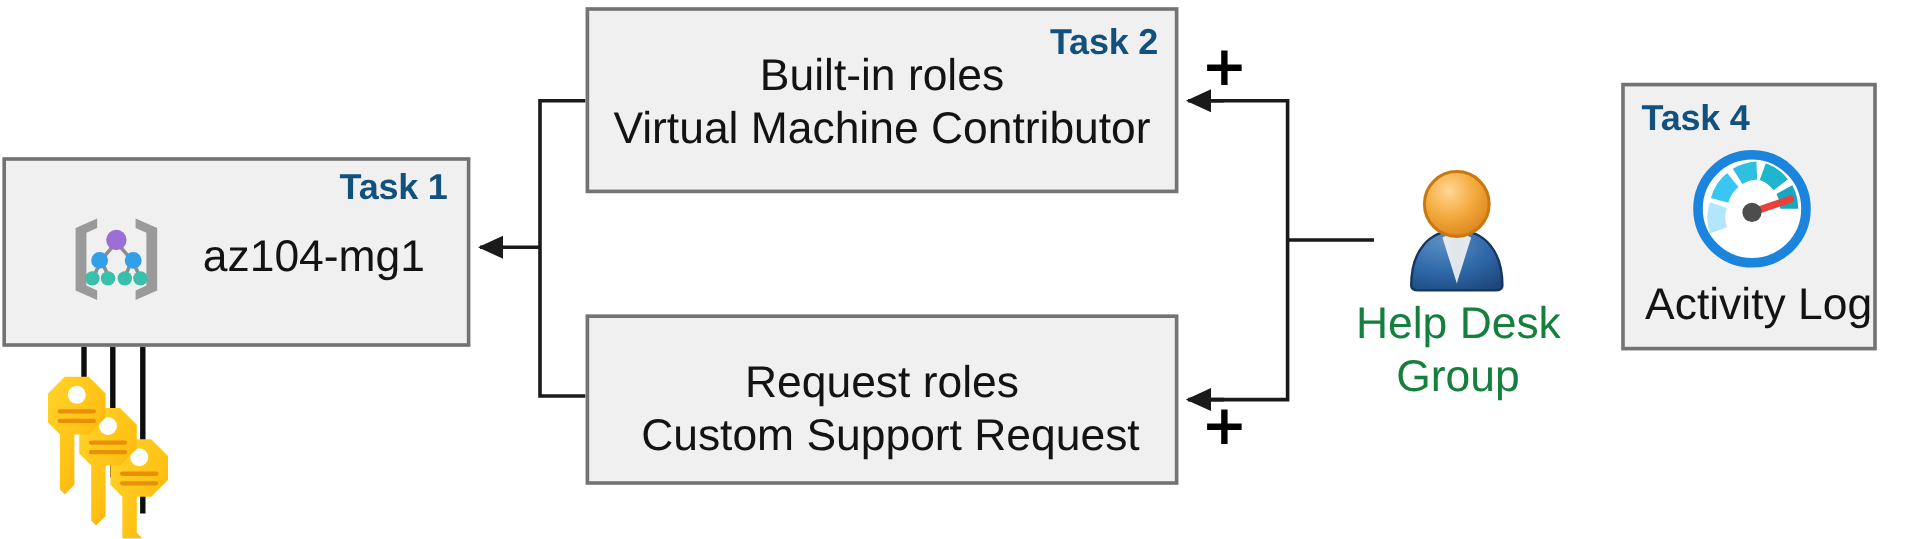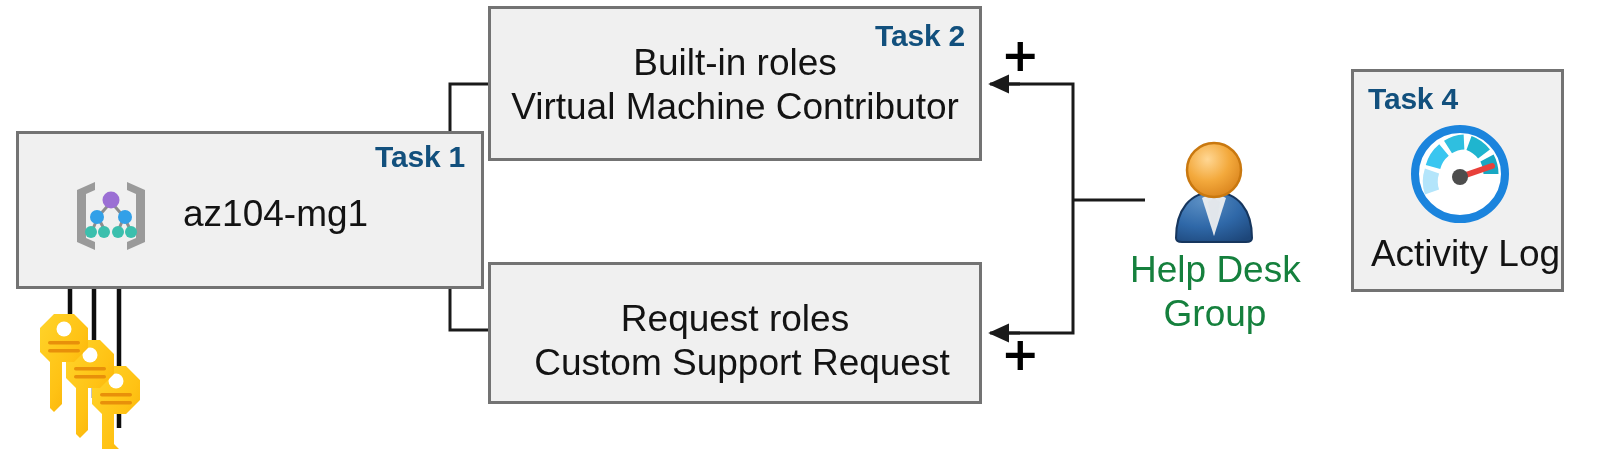--- a/index.html
+++ b/index.html
@@ -129,21 +129,21 @@
 
       <g transform="translate(4,4)">
         <path d="M14,0 L34,0 L48,14 L48,34 L34,48 L22,48 L22,90 L14,98 L10,94 L10,48 L0,38 L0,14 Z" fill="url(#keyg1)"></path>
         <circle cx="24" cy="15" r="7.5" fill="#ffffff"></circle>
         <rect x="8" y="27" width="32" height="3.6" rx="1.8" fill="#e8900a"></rect>
         <rect x="8" y="35" width="32" height="3.6" rx="1.8" fill="#e8900a"></rect>
       </g>
     </svg>
   </div>
 
-  <div class="box" style="left:2px; top:131px; width:468px; height:158px;margin-left:14px;">
+  <div class="box" style="left:2px; top:131px; width:390px; height:158px;">
     <span class="task-label" style="right:16px; top:6px;">Task 1</span>
 
     <span class="icon-abs" style="left:46px; top:42px; width:92px; height:80px;">
       <svg width="92" height="80" viewBox="0 0 92 80">
 
         <path d="M30,6 L12,14 L12,66 L30,74 L30,66 L21,62 L21,18 L30,14 Z" fill="#9a9a9a"></path>
 
         <path d="M62,6 L80,14 L80,66 L62,74 L62,66 L71,62 L71,18 L62,14 Z" fill="#9a9a9a"></path>
 
         <g stroke="#8d8d8d" stroke-width="3" fill="none">

